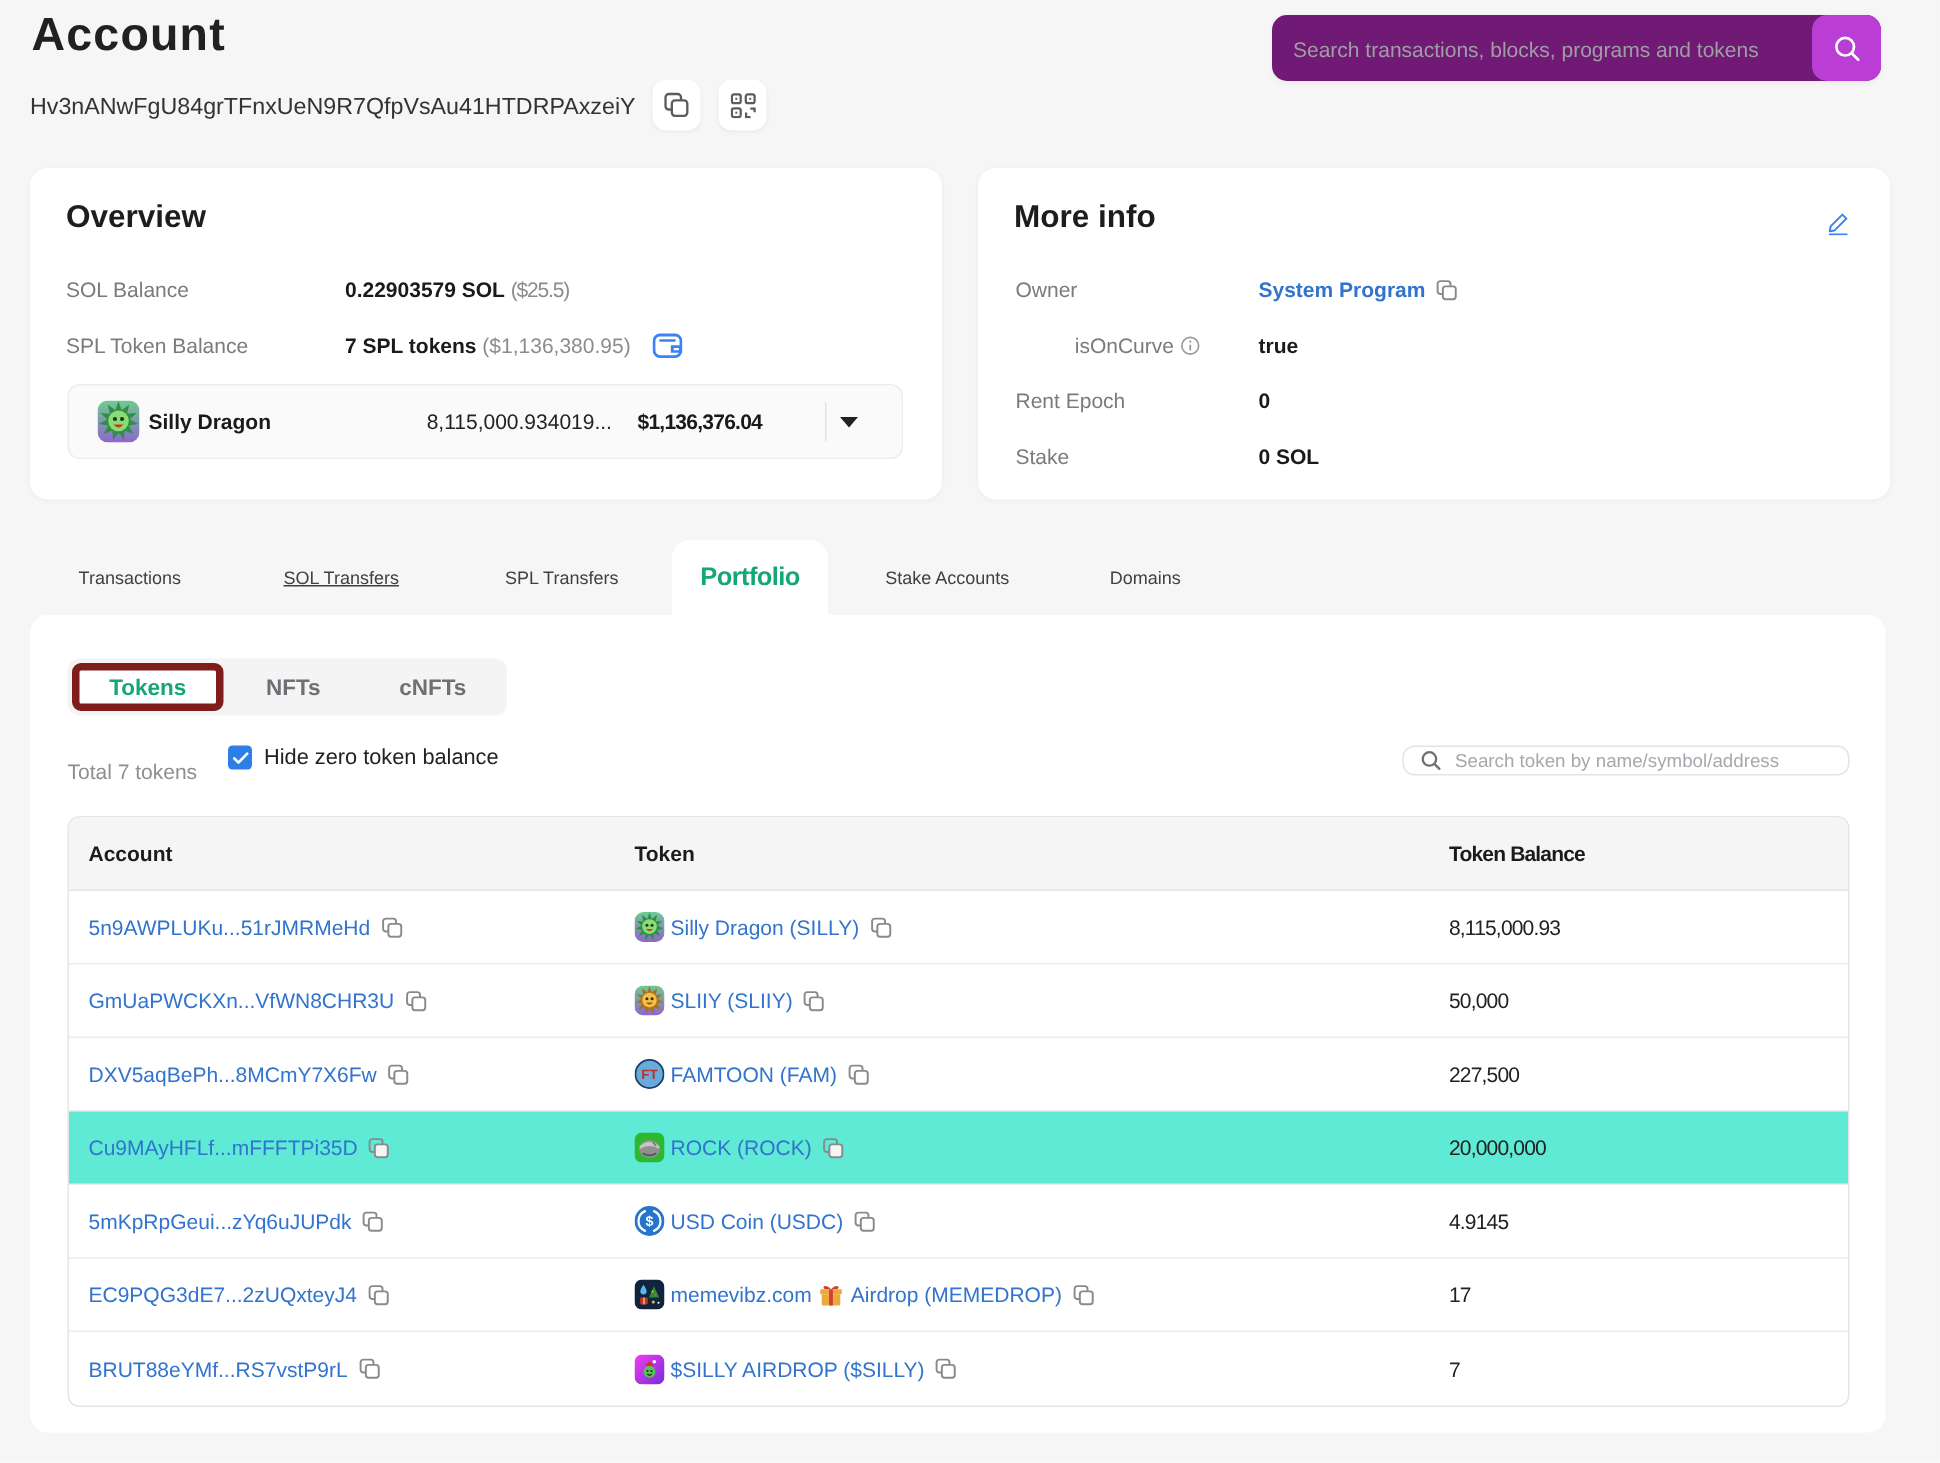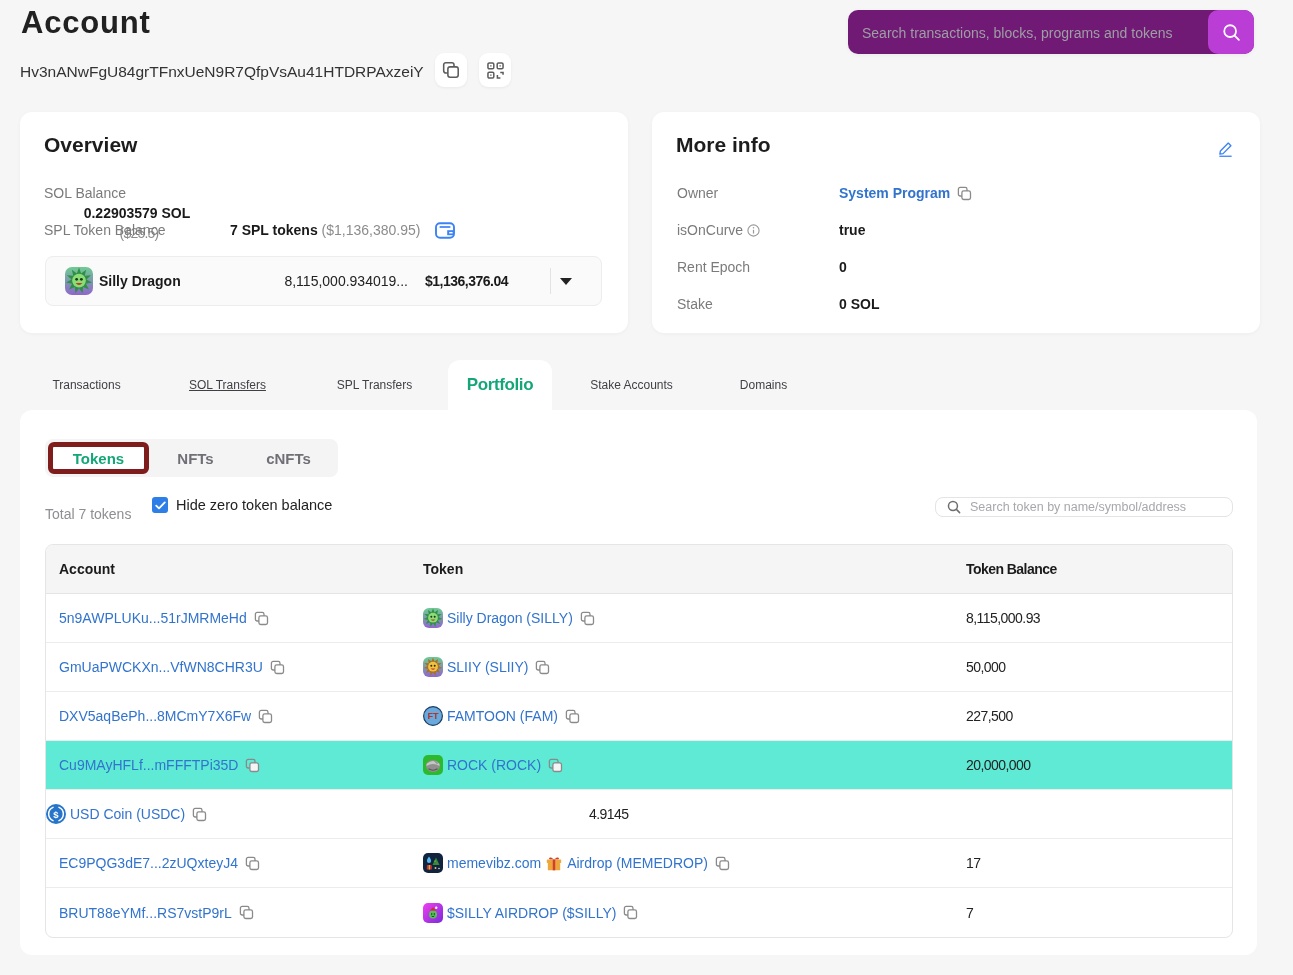--- a/index.html
+++ b/index.html
@@ -81,21 +81,21 @@
     <div id="searchbtn">
         <svg width="21" height="21" viewBox="0 0 20 20" fill="none" stroke="#fff" stroke-width="1.7" stroke-linecap="round">
           <circle cx="8.7" cy="8.7" r="5.6"></circle>
           <path d="M13 13 L17 17"></path>
         </svg>
       </div>
   </div>
 
   <div class="abs card" id="card1">
     <div class="cardtitle">Overview</div>
-    <div class="row" style="left:24px; top:71px;flex-direction:column;">
+    <div class="row" style="left:24px; top:71px;">
         <span class="lbl" style="width:186px;">SOL Balance</span>
         <span class="val">0.22903579 SOL</span>
         <span class="gray">&nbsp;<span style="letter-spacing:-0.8px;">($25.5)</span></span>
       </div>
     <div class="row" style="left:24px; top:108px;">
         <span class="lbl" style="width:186px;">SPL Token Balance</span>
         <span class="val">7 SPL tokens</span>
         <span class="gray">&nbsp;($1,136,380.95)</span>
       <span style="margin-left:15px; display:inline-flex;">
           <svg width="20" height="17" viewBox="0 0 20 17" fill="none">
@@ -136,21 +136,21 @@
     <div class="row" style="left:25px; top:71px;">
         <span class="lbl" style="width:162px;">Owner</span>
         <span class="val link">System Program</span>
       <span class="cicon">
           <svg width="15" height="15" viewBox="0 0 15 15">
             <rect x="1.4" y="1.4" width="8.6" height="8.6" rx="1.8" fill="none" stroke="#8a8a8a" stroke-width="1.3"></rect>
             <rect x="4.9" y="4.9" width="8.6" height="8.6" rx="1.8" fill="#fff" stroke="#8a8a8a" stroke-width="1.3"></rect>
           </svg>
         </span>
     </div>
-    <div class="row" style="left:25px; top:108px;">
+    <div class="row" style="left:25px; top:108px;text-align:center;">
         <span class="lbl" style="width:162px;">isOnCurve&nbsp;<svg width="13" height="13" viewBox="0 0 13 13" style="vertical-align:-2px;" fill="none">
             <circle cx="6.5" cy="6.5" r="5.6" stroke="#9a9a9a" stroke-width="1.1"></circle>
             <path d="M6.5 5.8 V9.6" stroke="#9a9a9a" stroke-width="1.2"></path>
             <circle cx="6.5" cy="3.7" r="0.75" fill="#9a9a9a"></circle>
           </svg></span>
         <span class="val">true</span>
       </div>
     <div class="row" style="left:25px; top:145px;">
         <span class="lbl" style="width:162px;">Rent Epoch</span>
         <span class="val">0</span>
@@ -334,20 +334,29 @@
               <svg width="15" height="15" viewBox="0 0 15 15">
                 <rect x="1.4" y="1.4" width="8.6" height="8.6" rx="1.8" fill="none" stroke="#8a8a8a" stroke-width="1.3"></rect>
                 <rect x="4.9" y="4.9" width="8.6" height="8.6" rx="1.8" fill="#f5f5f5" stroke="#8a8a8a" stroke-width="1.3"></rect>
               </svg>
             </span>
           </div>
       <div class="c3">20,000,000</div>
         </div>
 
       <div class="trow">
+          <div class="c1">
+            <span class="link">5mKpRpGeui...zYq6uJUPdk</span>
+            <span class="cicon">
+              <svg width="15" height="15" viewBox="0 0 15 15">
+                <rect x="1.4" y="1.4" width="8.6" height="8.6" rx="1.8" fill="none" stroke="#8a8a8a" stroke-width="1.3"></rect>
+                <rect x="4.9" y="4.9" width="8.6" height="8.6" rx="1.8" fill="#fff" stroke="#8a8a8a" stroke-width="1.3"></rect>
+              </svg>
+            </span>
+          </div>
       <div class="c2">
             <span class="ticon">
               <svg width="20" height="20" viewBox="0 0 20 20">
                 <circle cx="10" cy="10" r="10" fill="#2775ca"></circle>
                 <path d="M13 3.4 a7.2 7.2 0 0 1 0 13.2" stroke="#fff" stroke-width="1.5" fill="none" stroke-linecap="round"></path>
                 <path d="M7 16.6 a7.2 7.2 0 0 1 0 -13.2" stroke="#fff" stroke-width="1.5" fill="none" stroke-linecap="round"></path>
                 <text x="10" y="13.5" text-anchor="middle" font-size="9.5" font-weight="bold" fill="#fff" font-family="Liberation Sans">$</text>
               </svg>
             </span>
             <span class="link">USD Coin (USDC)</span>

